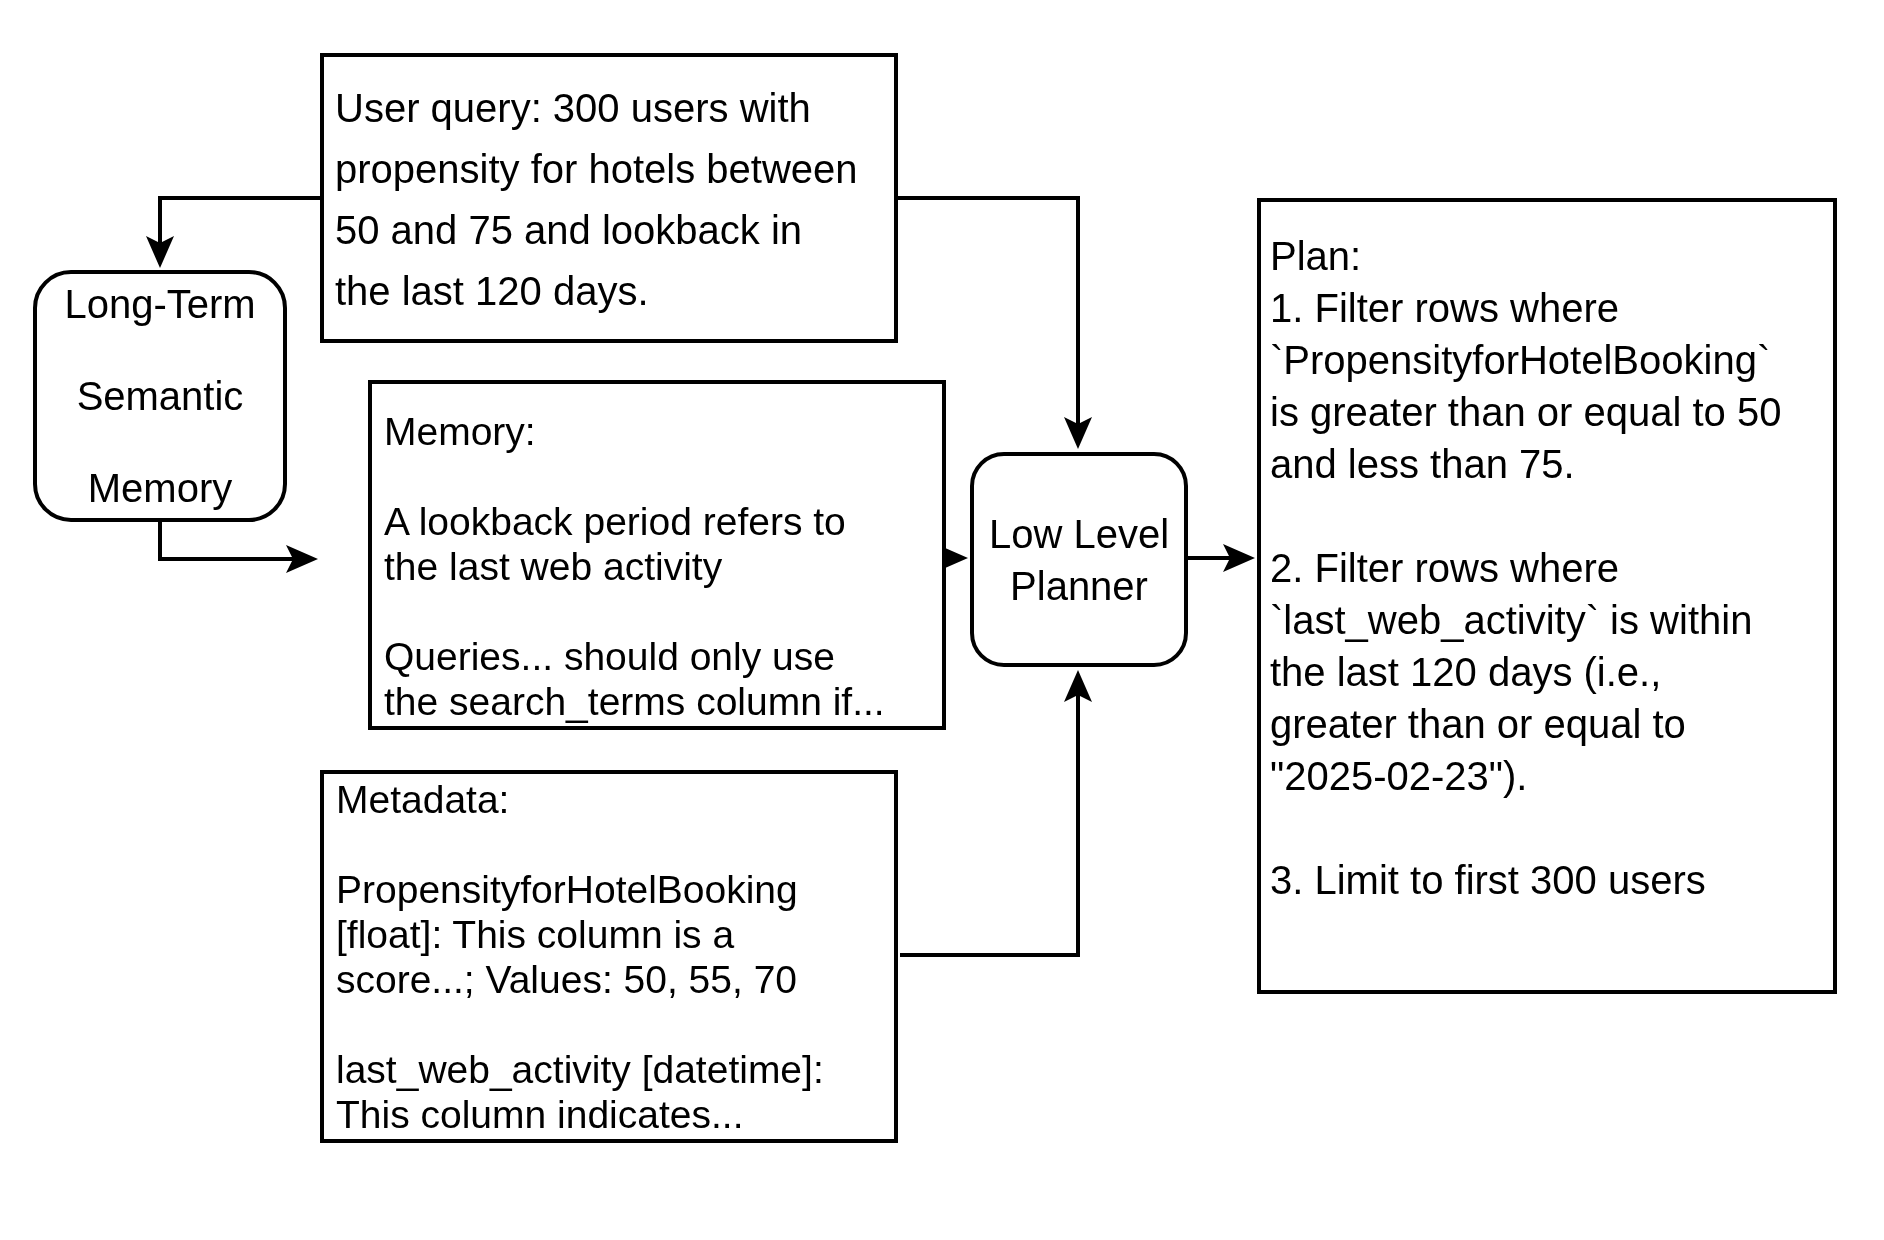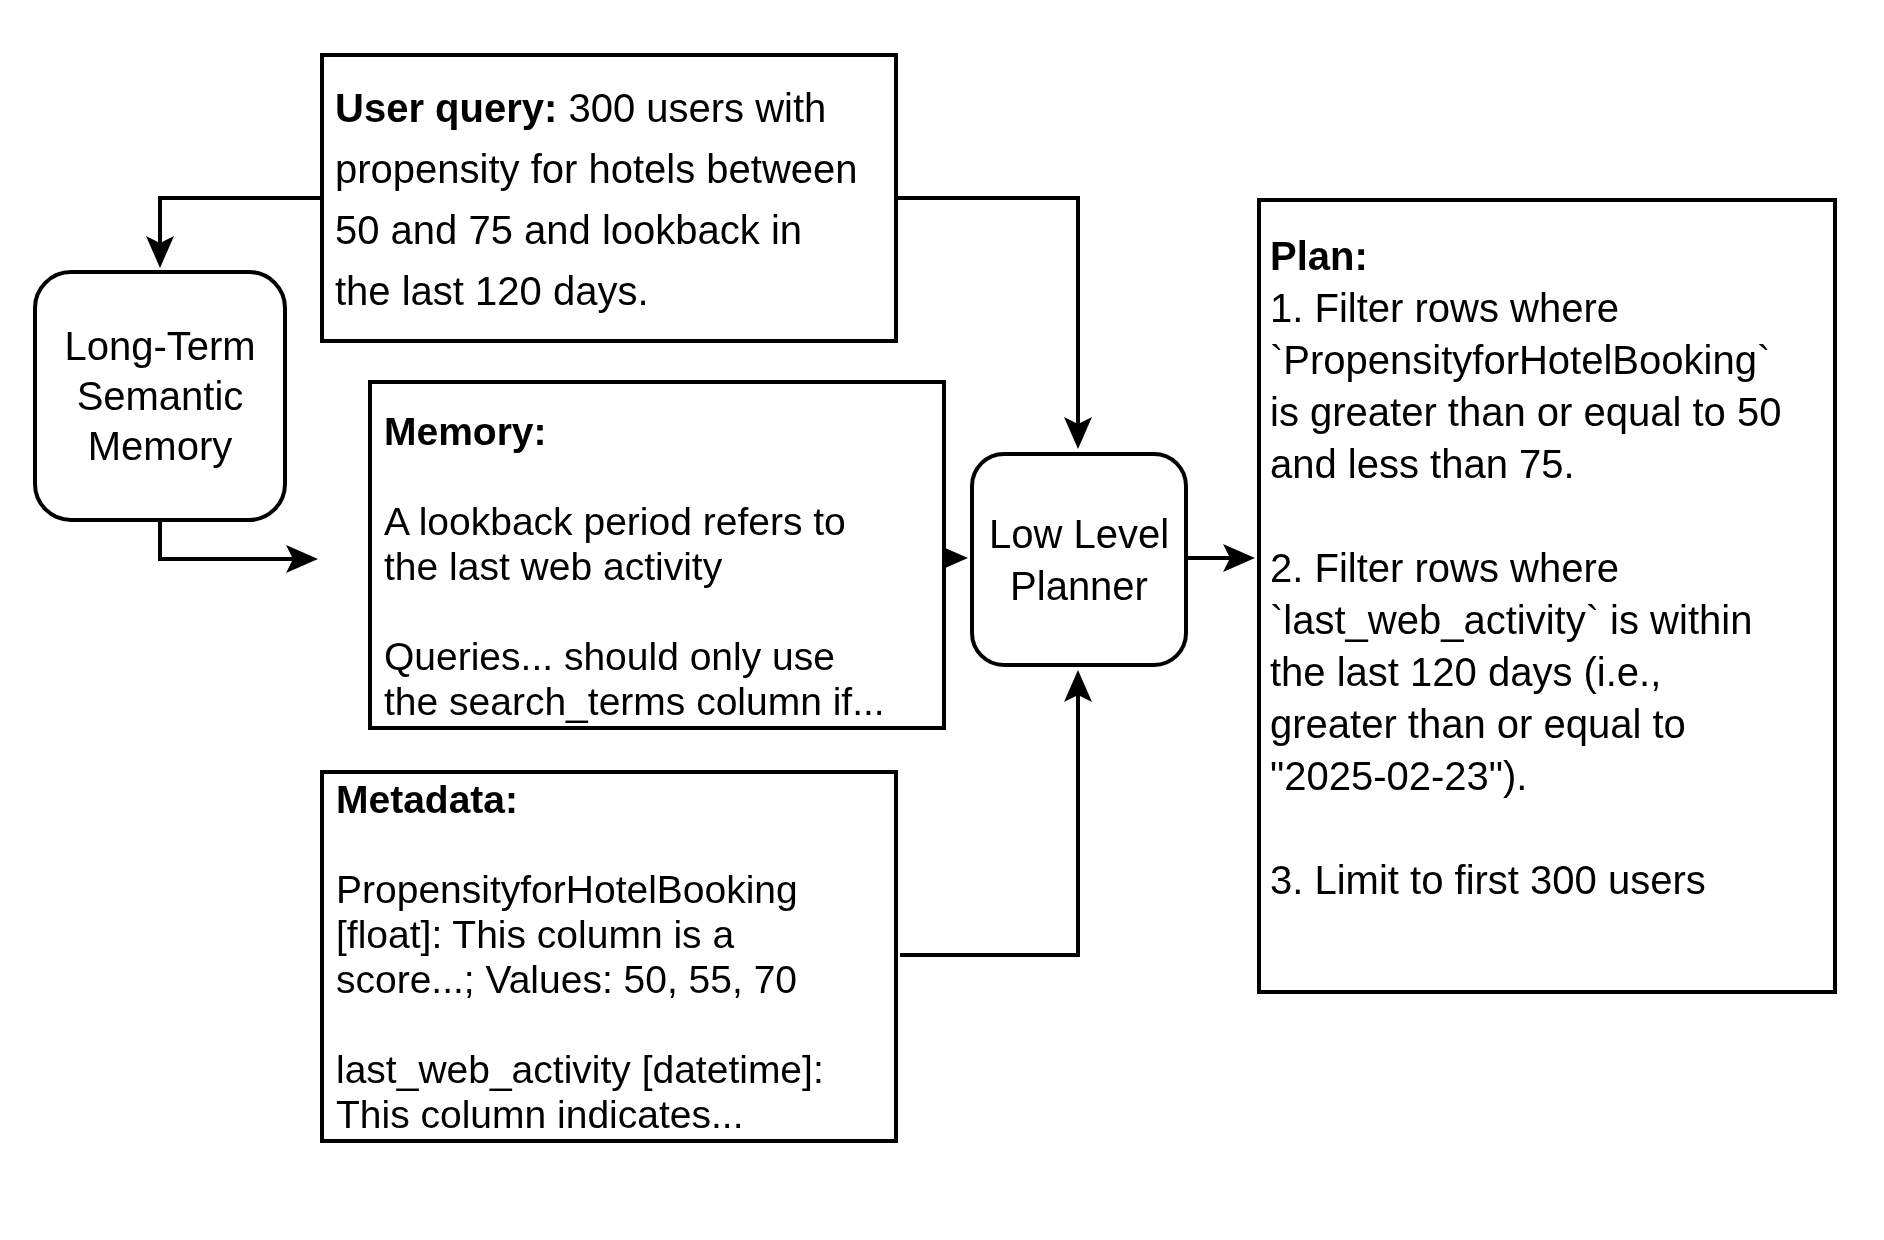--- a/index.html
+++ b/index.html
@@ -20,24 +20,24 @@
     box-sizing: border-box;
   }
   .rounded {
     display: flex;
     flex-direction: column;
     align-items: center;
     justify-content: center;
     text-align: center;
   }
   .line { white-space: pre; overflow: visible; }
-  .bold { font-weight: bold; }
+  .bold { font-weight: normal; }
 
   
-  .ltsm { left: 33px; top: 270px; width: 254px; height: 252px; border-radius: 38px; }
+  .ltsm { left: 33px; top: 270px; width: 254px; height: 252px; border-radius: 38px; gap: 42px; }
   .ltsm .line { font-size: 40px; height: 50px; line-height: 50px; }
 
   
   .uq { left: 320px; top: 53px; width: 578px; height: 290px; padding: 21px 8px 0 11px; }
   .uq .line { font-size: 40px; height: 61px; line-height: 61px; }
 
   
   .mem { left: 320px; top: 380px; width: 578px; height: 350px; padding: 25px 8px 0 12px; margin-left: 48px; }
   .mem .line { font-size: 39px; height: 45px; line-height: 45px; }
 

